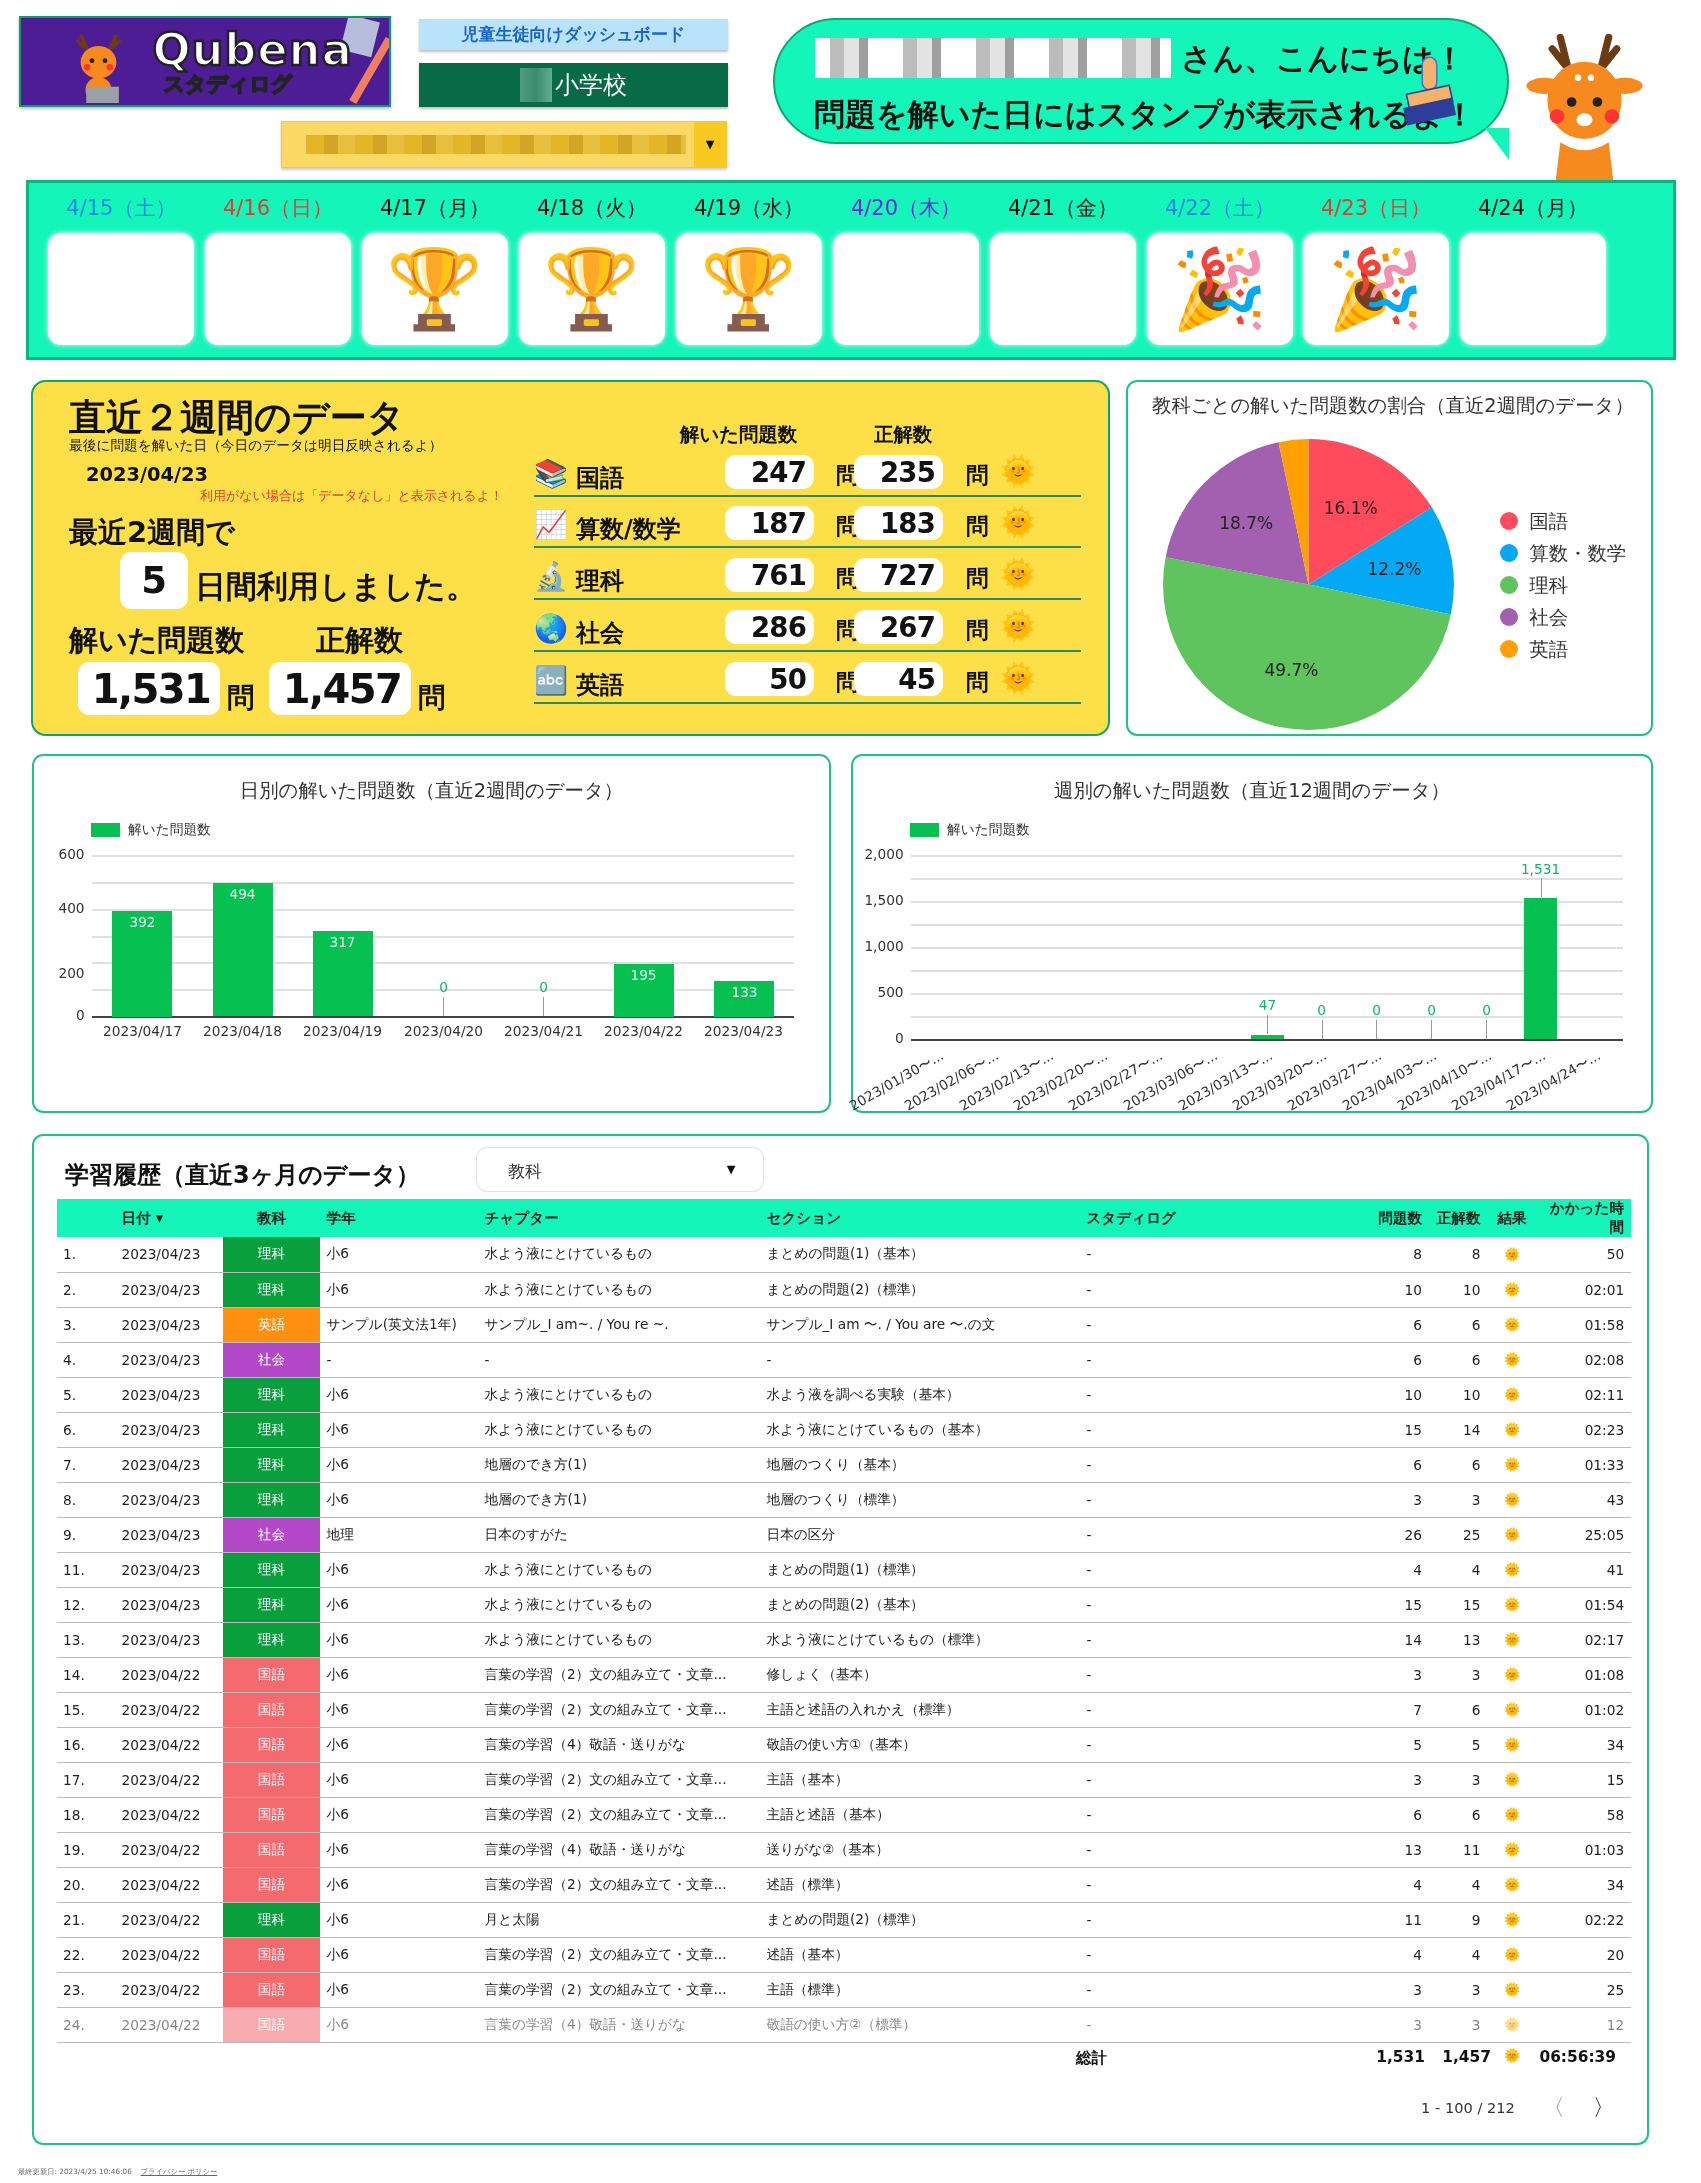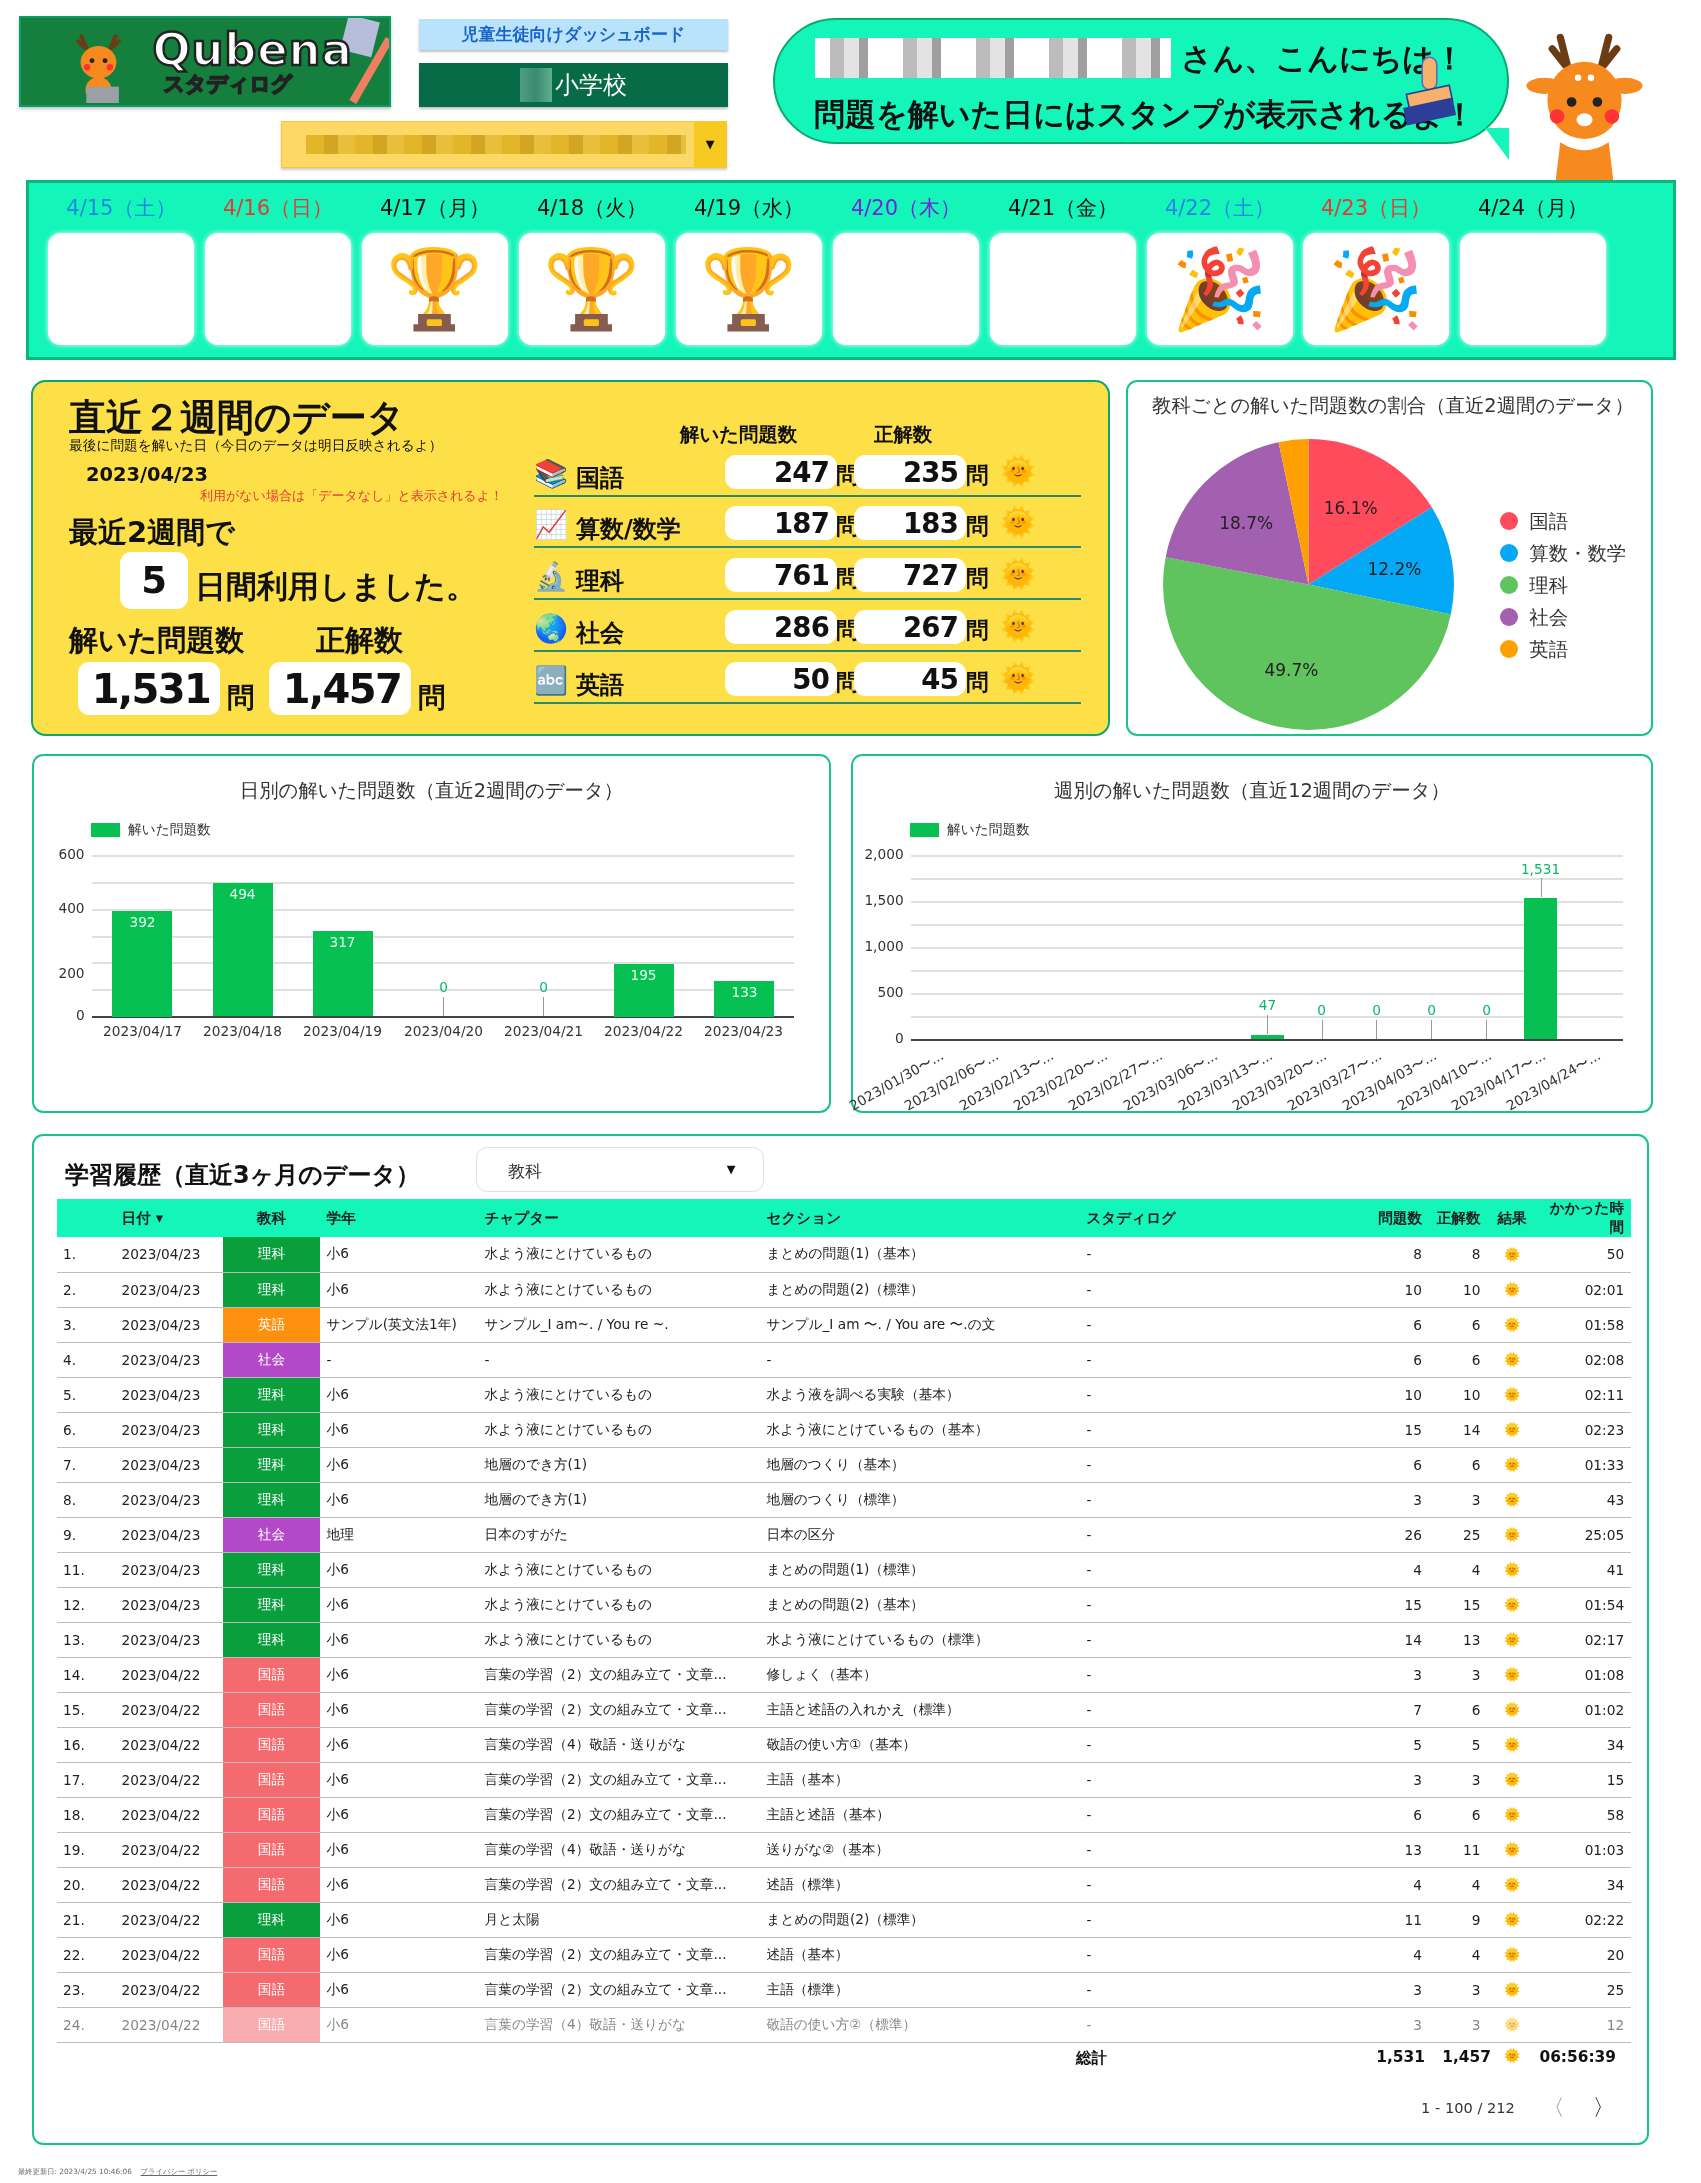--- a/index.html
+++ b/index.html
@@ -1,19 +1,19 @@
 <!DOCTYPE html>
 <html style="font-size:13px"><head>
 <meta charset="utf-8">
 <style>
 *{box-sizing:border-box;margin:0;padding:0}
 html,body{width:1701px;height:2183px;background:#fff;font-family:"DejaVu Sans","Liberation Sans",sans-serif;color:#111;overflow:hidden;position:relative}
 .abs{position:absolute}
 
-.logo{left:19.4px;top:16px;width:372px;height:91px;background:#15803d;border:2.4px solid #0a9c6a;box-shadow:0 1.6px 3.2px rgba(0,0,0,.25);overflow:hidden}
+.logo{left:19.4px;top:16px;width:372px;height:91px;background:#4c1d95;border:2.4px solid #0a9c6a;box-shadow:0 1.6px 3.2px rgba(0,0,0,.25);overflow:hidden}
 .logo .deer{position:absolute;left:49px;top:14.6px;width:57px;height:70px}
 .logo .title{position:absolute;left:131px;top:4.9px;font-family:"DejaVu Sans",sans-serif;font-weight:bold;font-size:45px;color:#fff;-webkit-text-stroke:2.4px #222;letter-spacing:0.8px}
 .logo .sub{position:absolute;left:142px;top:52px;font-weight:bold;font-size:21px;color:#fff;-webkit-text-stroke:1.6px #222}
 .logo .pencil{position:absolute;right:14.6px;top:16px;width:8px;height:73px;background:#f07e61;transform:rotate(30deg)}
 .logo .pad{position:absolute;right:13px;top:0px;width:32px;height:36px;background:#b7bedc;transform:rotate(14deg)}
 .dash-label{left:419px;top:19.4px;width:309px;height:31px;background:#b9e2fb;color:#1a64c8;font-weight:bold;font-size:17px;display:flex;align-items:center;justify-content:center;box-shadow:0 1.6px 2.4px rgba(0,0,0,.25)}
 .school{left:419px;top:63px;width:309px;height:44px;background:#076b47;color:#fff;font-size:24px;display:flex;align-items:center;justify-content:center;box-shadow:0 1.6px 2.4px rgba(0,0,0,.25)}
 .school .blur{width:32px;height:34px;background:linear-gradient(90deg,#4f9d82,#3a8b6f 50%,#5fae92);margin-right:3.2px}
 .selector{left:281px;top:121px;width:446px;height:47px;background:#fcd865;border:0.8px solid #f3c832;display:flex;align-items:center;box-shadow:0 1.6px 2.4px rgba(0,0,0,.2)}
 .selector .blur{margin-left:24px;width:380px;height:19.4px;background:repeating-linear-gradient(90deg,#e2b628 0 18px,#d2a523 18px 32px,#e8bf3a 32px 49px)}
@@ -39,21 +39,21 @@
 .s-days{position:absolute;left:87px;top:170px;width:68px;height:57px;background:#fff;border-radius:11.3px;font-size:37px;font-weight:bold;display:flex;align-items:center;justify-content:center}
 .s-days-text{position:absolute;left:162px;top:184px;font-size:31px;font-weight:bold}
 .s-lab1{position:absolute;left:36px;top:239px;font-size:29px;font-weight:bold}
 .s-lab2{position:absolute;left:283px;top:239px;font-size:29px;font-weight:bold}
 .s-box{position:absolute;top:280px;height:53px;background:#fff;border-radius:11.3px;font-size:40px;font-weight:bold;display:flex;align-items:center;justify-content:flex-end;padding-right:9.7px;letter-spacing:-1.6px}
 .s-unit{position:absolute;top:298px;font-size:27.5px;font-weight:bold}
 .s-colh{position:absolute;top:39px;font-size:19.4px;font-weight:bold}
 .subj-row{position:absolute;left:501px;width:547px;height:50px;border-bottom:2.4px solid #2a8a6a}
 .subj-row .ico{position:absolute;left:0;top:9.7px;font-size:27.5px}
 .subj-row .name{position:absolute;left:42px;top:14.6px;font-size:24px;font-weight:bold}
-.subj-row .nbox{position:absolute;top:8px;width:112px;height:34px;background:#fff;border-radius:11.3px;font-size:27.5px;font-weight:bold;text-align:right;padding-right:8px;line-height:34px;letter-spacing:-0.8px}
+.subj-row .nbox{position:absolute;top:8px;width:89px;height:34px;background:#fff;border-radius:11.3px;font-size:27.5px;font-weight:bold;text-align:right;padding-right:8px;line-height:34px;letter-spacing:-0.8px}
 .subj-row .u{position:absolute;top:13px;font-size:22.6px;font-weight:bold}
 .subj-row .sun{position:absolute;left:466px;top:6.5px;font-size:29px}
 
 .piecard{left:1126px;top:380px;width:527px;height:356px;background:#fff;border:2.4px solid #19c48a;border-radius:11.3px}
 .piecard .t{position:absolute;left:24px;top:9.7px;font-size:19.4px;color:#333}
 .legend{position:absolute;left:372px;top:123px}
 .legend .li{display:flex;align-items:center;font-size:19.4px;height:32px;color:#333}
 .legend .dot{width:18px;height:18px;border-radius:50%;margin-right:11.3px}
 
 .card{background:#fff;border:2.4px solid #19c48a;border-radius:11.3px}

